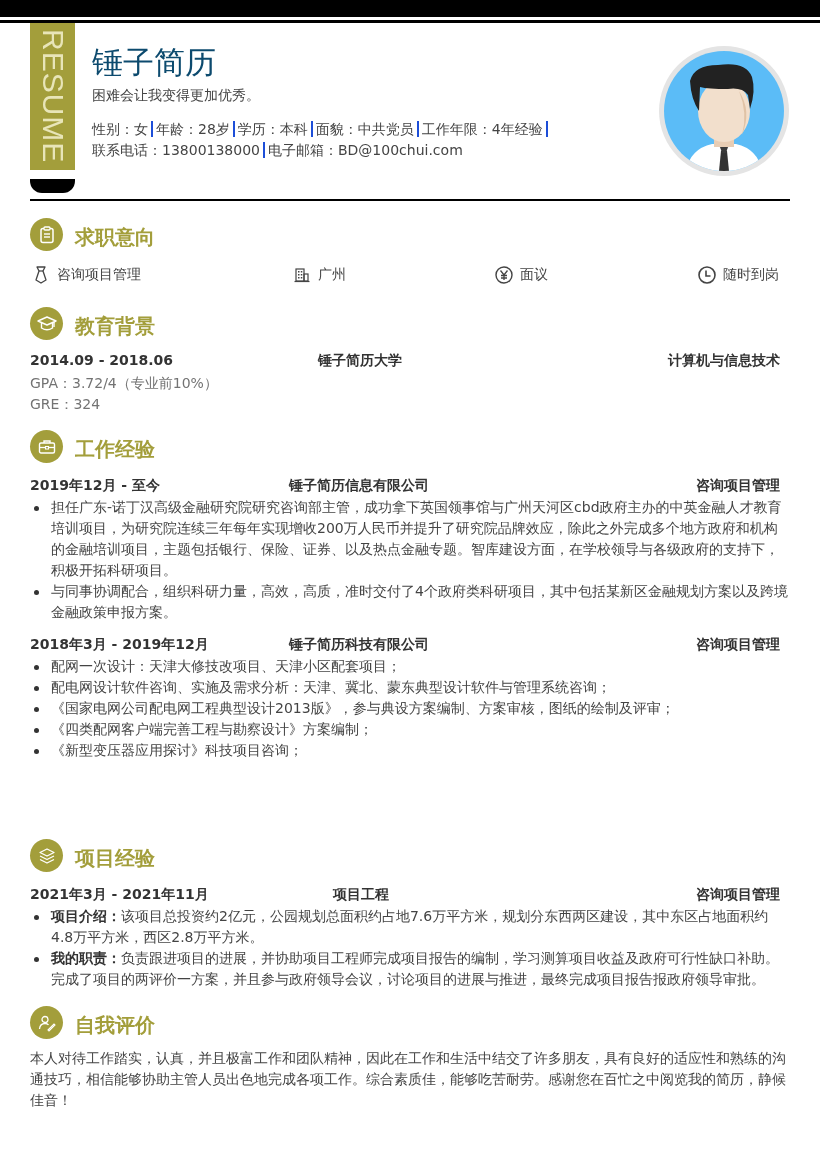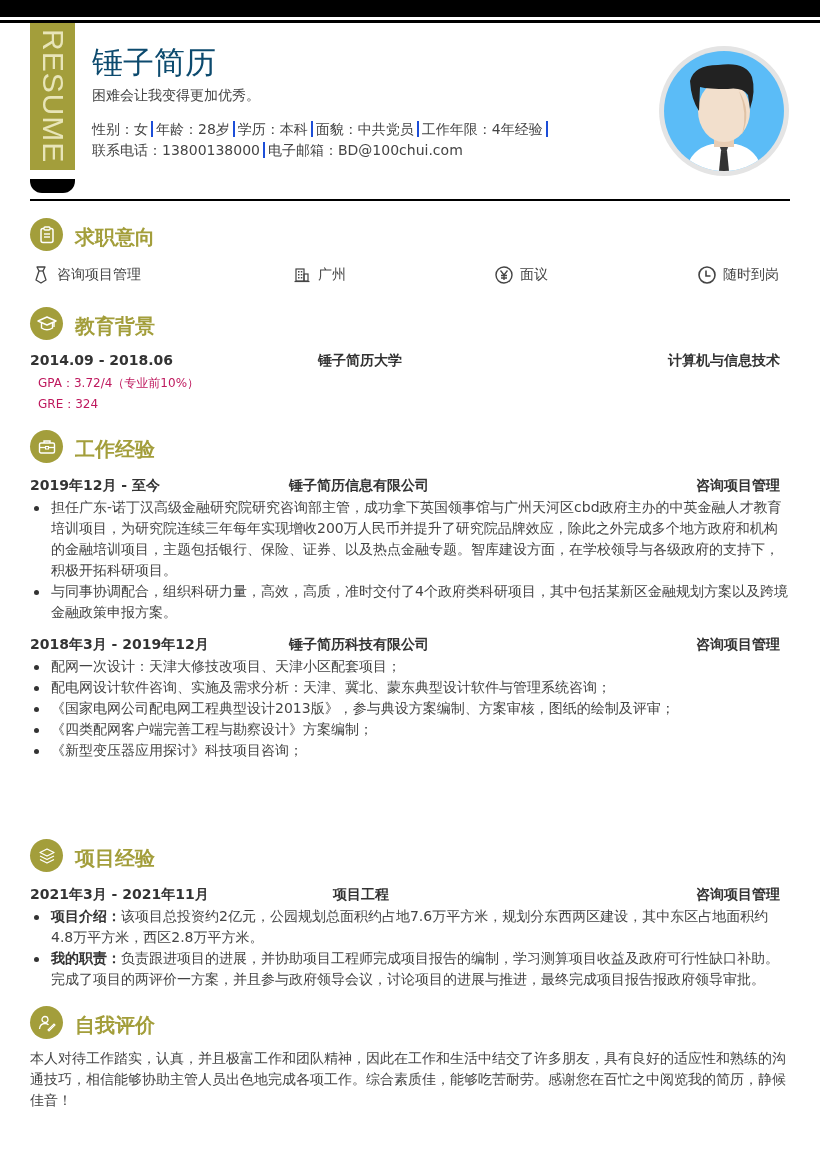--- a/index.html
+++ b/index.html
@@ -33,21 +33,21 @@
 
   .intent-row { position: absolute; top: 266px; left: 30px; width: 760px; height: 20px; font-size: 14px; color: #444; }
   .intent-item { position: absolute; top: 0; display: flex; align-items: center; }
   .intent-item .ic { width: 18px; height: 18px; margin-right: 7px; display: flex; align-items: center; justify-content: center; }
 
   .row-head { position: absolute; left: 30px; width: 750px; height: 18px; font-size: 14px; font-weight: bold; color: #333; }
   .row-head .c1 { position: absolute; left: 0; }
   .row-head .c2 { position: absolute; }
   .row-head .c3 { position: absolute; right: 0; }
 
-  .plain { position: absolute; left: 38px; font-size: 12px; color: #be185d; line-height: 21px; }
+  .plain { position: absolute; left: 30px; font-size: 14px; color: #737373; line-height: 21px; }
 
   ul.bullets { position: absolute; left: 30px; width: 760px; list-style: none; font-size: 14px; color: #444; line-height: 21px; }
   ul.bullets li { position: relative; padding-left: 21px; }
   ul.bullets li::before { content: ""; position: absolute; left: 4px; top: 9px; width: 5px; height: 5px; border-radius: 50%; background: #333; }
   ul.bullets li b { color: #333; }
 
   .self-text { position: absolute; left: 30px; top: 1048px; width: 760px; font-size: 14px; color: #444; line-height: 21px; }
 </style>
 </head>
 <body>

